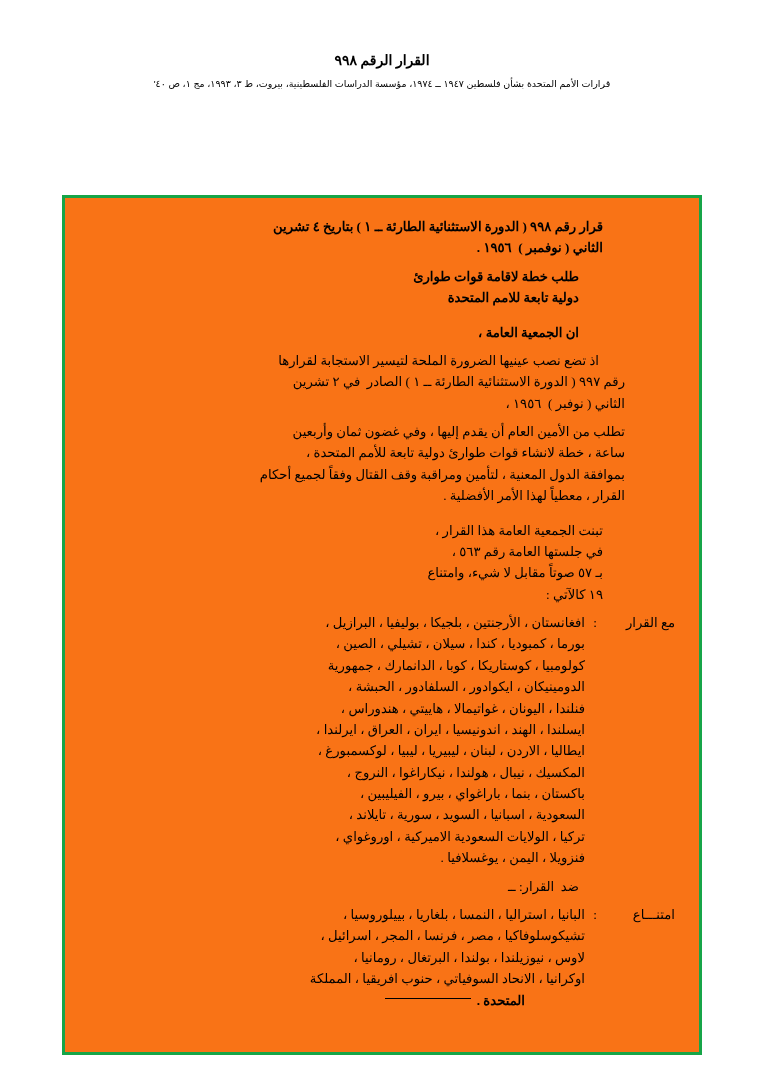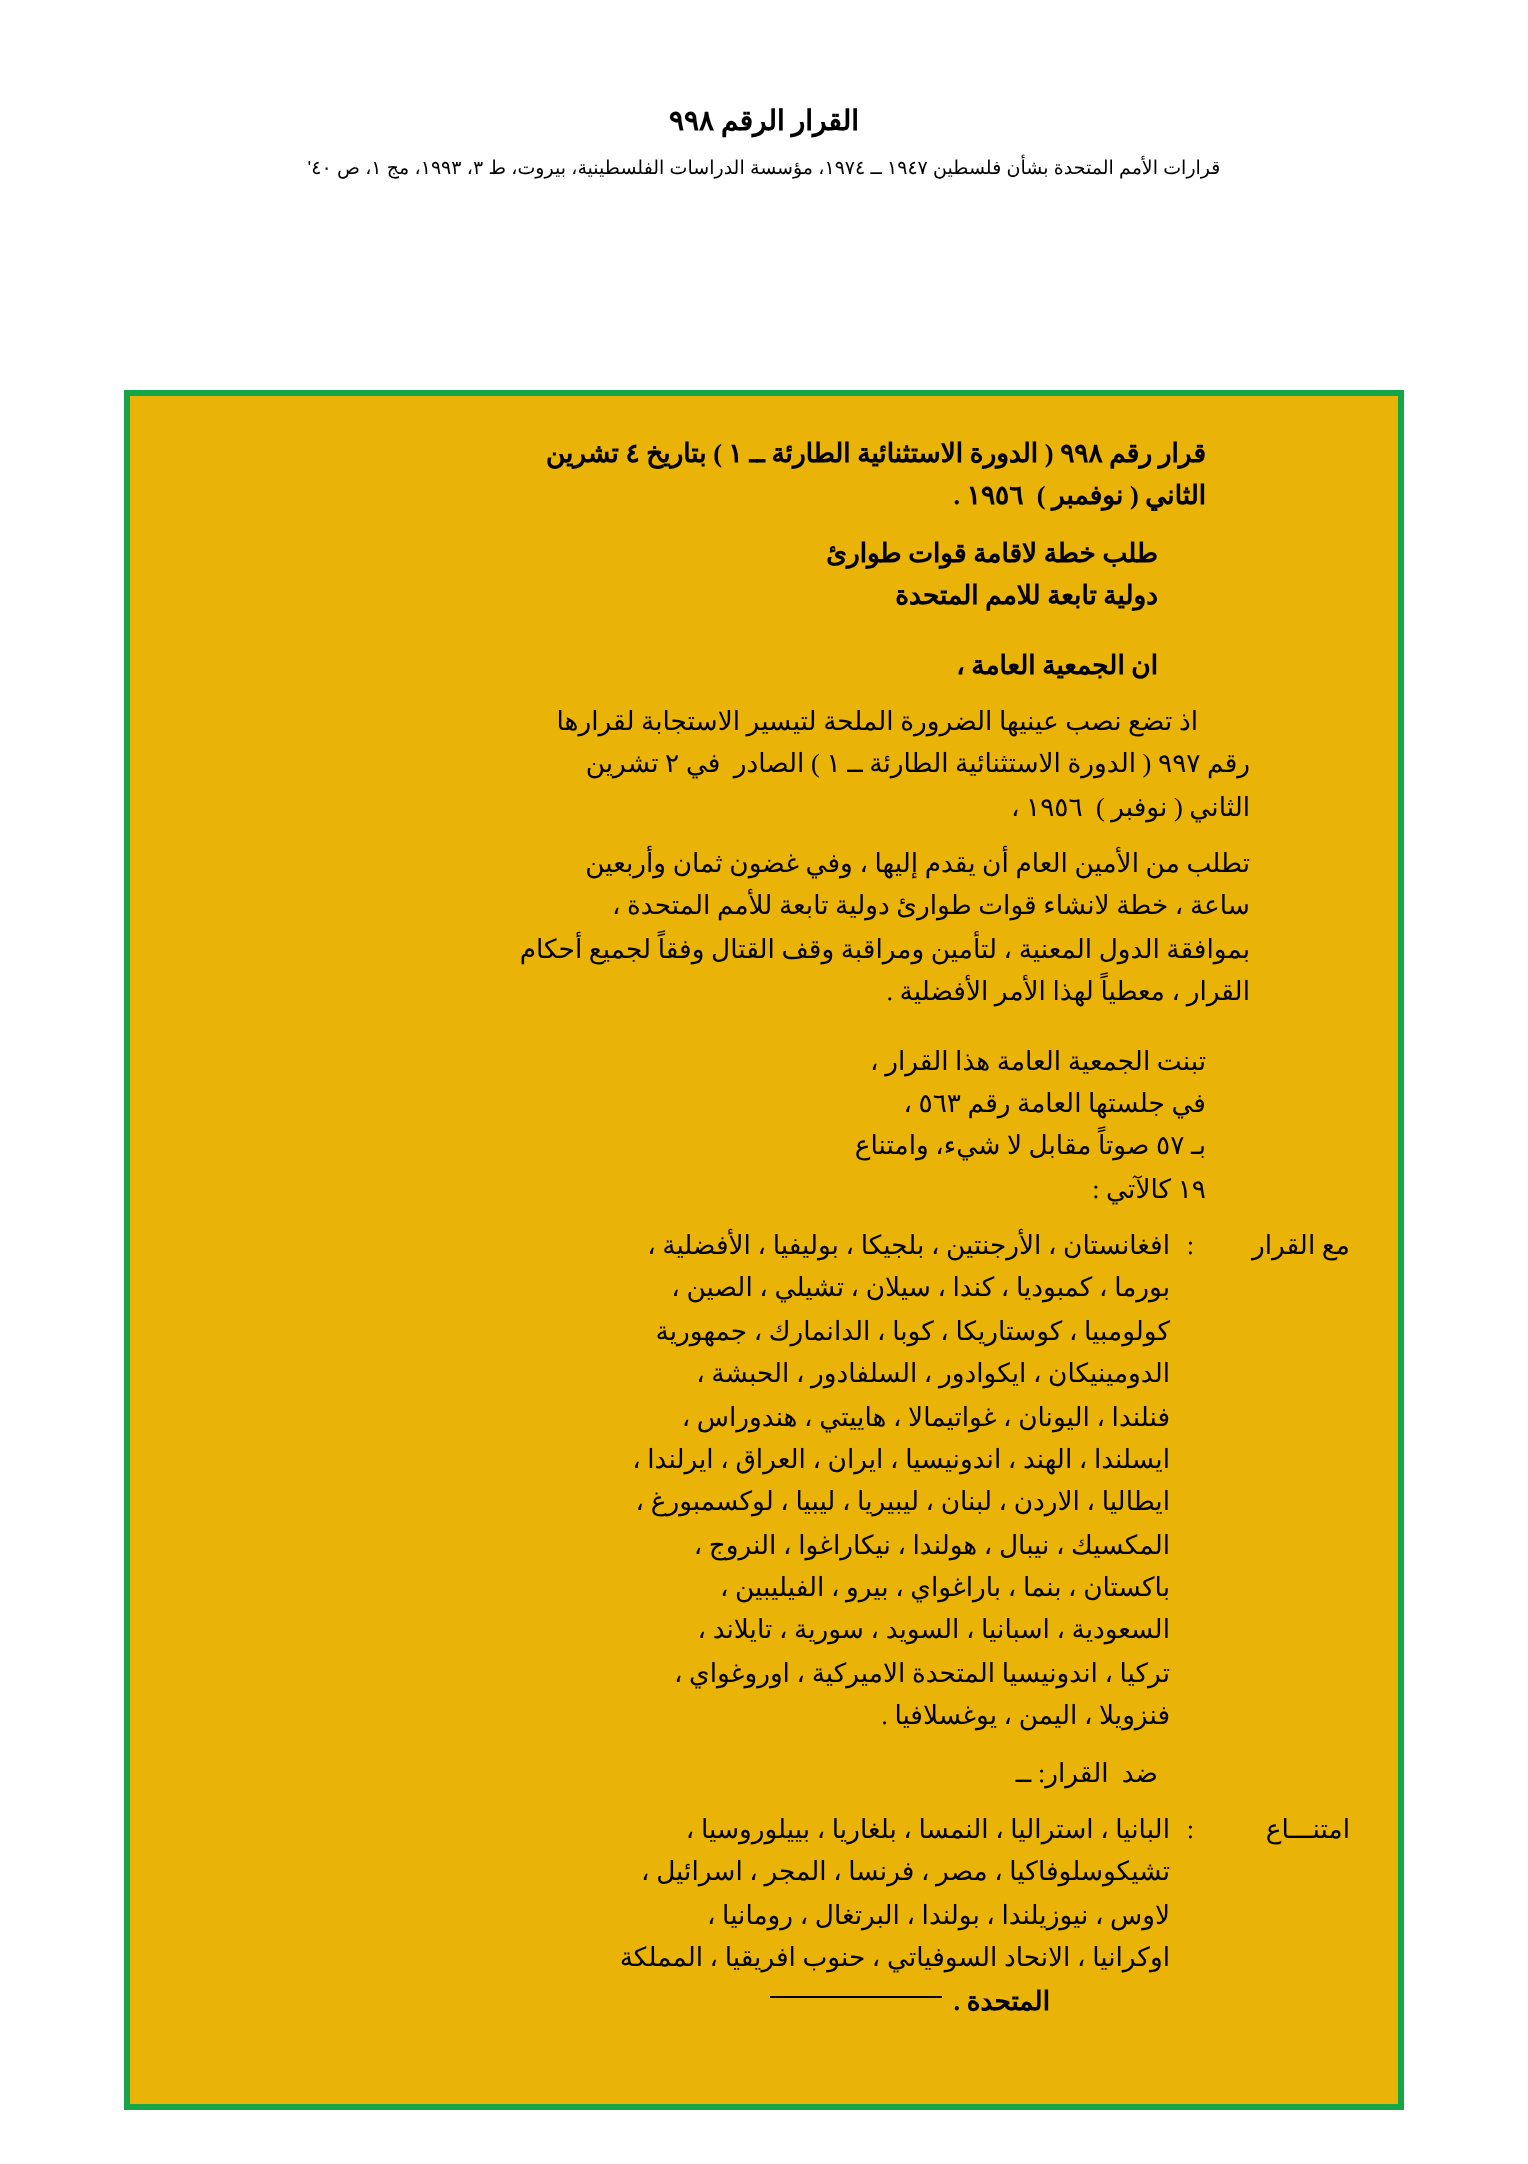--- a/index.html
+++ b/index.html
@@ -38,21 +38,21 @@
     direction: rtl;
   }
   .frame {
     position: absolute;
     top: 143px;
     right: 62px;
     left: 62px;
     height: 860px;
     border: 3px solid #16a548;
     box-sizing: border-box;
-    background: #eab308;
+    background: #f97316;
   }
   .content {
     position: absolute;
     top: 18px;
     right: 24px;
     left: 24px;
     bottom: 10px;
     direction: rtl;
     font-size: 13.2px;
     line-height: 1.62;
@@ -152,31 +152,31 @@
         <span class="ln">بـ ٥٧ صوتاً مقابل لا شيء، وامتناع</span>
         <span class="ln">١٩ كالآتي :</span>
       </div>
 
       <table class="vote-table gap-sm">
         <tbody>
             <tr>
           <td class="vote-label">مع القرار</td>
           <td class="vote-colon">:</td>
           <td>
-            <span class="ln">افغانستان ، الأرجنتين ، بلجيكا ، بوليفيا ، الأفضلية ،</span>
+            <span class="ln">افغانستان ، الأرجنتين ، بلجيكا ، بوليفيا ، البرازيل ،</span>
             <span class="ln">بورما ، كمبوديا ، كندا ، سيلان ، تشيلي ، الصين ،</span>
             <span class="ln">كولومبيا ، كوستاريكا ، كوبا ، الدانمارك ، جمهورية</span>
             <span class="ln">الدومينيكان ، ايكوادور ، السلفادور ، الحبشة ،</span>
             <span class="ln">فنلندا ، اليونان ، غواتيمالا ، هاييتي ، هندوراس ،</span>
             <span class="ln">ايسلندا ، الهند ، اندونيسيا ، ايران ، العراق ، ايرلندا ،</span>
             <span class="ln">ايطاليا ، الاردن ، لبنان ، ليبيريا ، ليبيا ، لوكسمبورغ ،</span>
             <span class="ln">المكسيك ، نيبال ، هولندا ، نيكاراغوا ، النروج ،</span>
             <span class="ln">باكستان ، بنما ، باراغواي ، بيرو ، الفيليبين ،</span>
             <span class="ln">السعودية ، اسبانيا ، السويد ، سورية ، تايلاند ،</span>
-            <span class="ln">تركيا ، اندونيسيا المتحدة الاميركية ، اوروغواي ،</span>
+            <span class="ln">تركيا ، الولايات السعودية الاميركية ، اوروغواي ،</span>
             <span class="ln">فنزويلا ، اليمن ، يوغسلافيا .</span>
           </td>
         </tr>
       </tbody>
         </table>
 
       <div class="blk gap-sm indent-4">
         <span class="ln"><span>ضد  القرار:</span> <span>ــ</span></span>
       </div>
 

